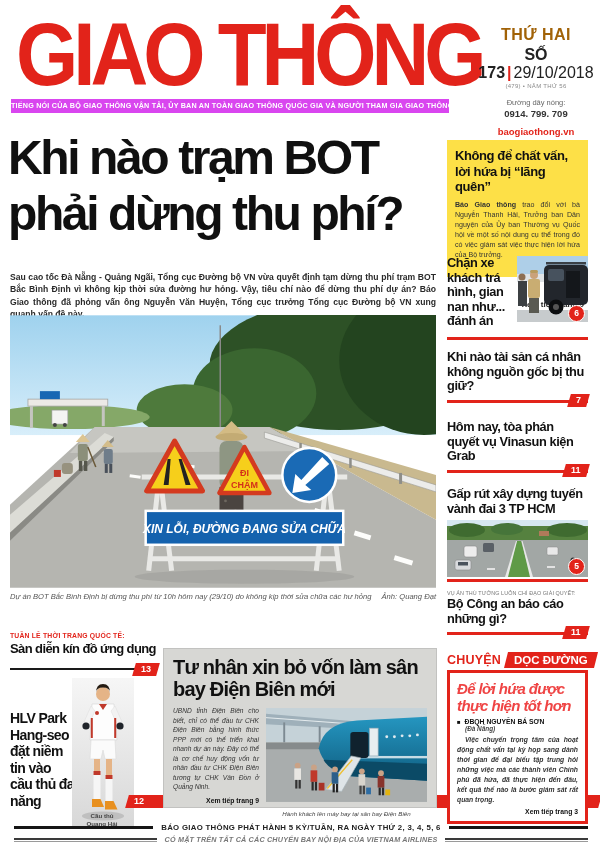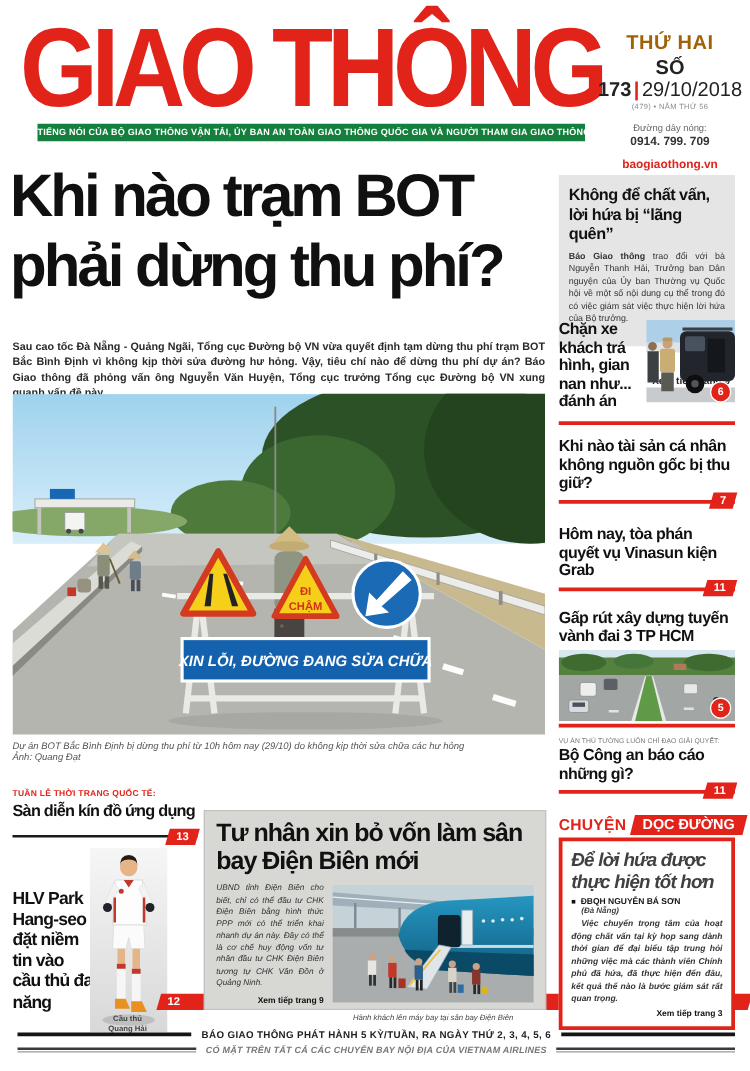--- a/index.html
+++ b/index.html
@@ -3,41 +3,41 @@
 <meta charset="utf-8">
 <style>
   html,body{margin:0;padding:0;background:#eee;}
   .page{position:relative;width:600px;height:857px;background:#fff;margin:0 auto;overflow:hidden;
         font-family:"Liberation Sans",sans-serif;color:#111;}
   .abs{position:absolute;}
 
   
   .logo{left:16px;top:10px;width:462px;font-size:80px;font-weight:bold;color:#e2231a;
         letter-spacing:-5px;line-height:1;transform:scaleY(1.12);transform-origin:left top;white-space:nowrap;}
-  .tagline{left:30px;top:99px;width:438px;height:14px;background:#15803d;color:#fff;
+  .tagline{left:11px;top:99px;width:438px;height:14px;background:#d946ef;color:#fff;
            font-size:7.2px;font-weight:bold;line-height:14px;text-align:left;letter-spacing:.2px;white-space:nowrap;}
   .mast-right{right:6px;top:26px;width:116px;text-align:center;}
   .mr-day{color:#a16207;font-size:16px;font-weight:bold;letter-spacing:.5px;}
   .mr-issue{font-size:16px;margin-top:2px;color:#222;}
   .mr-issue .iss{font-weight:bold;}
   .mr-issue .div{color:#e2231a;font-weight:bold;padding:0 2px;}
   .mr-note{font-size:6px;color:#8a8a8a;margin-top:1px;letter-spacing:.3px;}
   .mr-hotlabel{font-size:7.5px;color:#666;margin-top:9px;}
   .mr-hot{font-size:9.5px;font-weight:bold;color:#333;margin-top:1px;}
   .mr-web{font-size:9.5px;font-weight:bold;color:#e2231a;margin-top:7px;}
 
   
   .headline{left:8px;top:130px;width:432px;font-size:48px;line-height:1.16;font-weight:bold;
             letter-spacing:-2.4px;color:#101010;}
   .lede{left:10px;top:271px;width:426px;font-size:8.6px;font-weight:bold;line-height:1.43;
         color:#2a2a2a;text-align:justify;}
   .lede-cont{right:16px;top:300px;font-size:8px;font-weight:bold;color:#222;}
   .main-photo{left:10px;top:315px;width:426px;height:273px;}
-  .caption-row{left:10px;top:592px;width:426px;display:flex;justify-content:center;
-               font-size:7.6px;font-style:italic;color:#555;flex-direction:column;}
+  .caption-row{left:10px;top:592px;width:426px;display:flex;justify-content:space-between;
+               font-size:7.6px;font-style:italic;color:#555;}
 
   
   .fashion-kicker{left:10px;top:632px;width:150px;font-size:6.8px;font-weight:bold;color:#e2231a;letter-spacing:.2px;}
   .fashion-title{left:10px;top:641px;width:150px;font-size:13px;font-weight:bold;letter-spacing:-.6px;
                  color:#111;white-space:nowrap;}
   .fashion-rule{left:10px;top:668px;width:148px;height:2px;background:#1a1a1a;}
   .football-title{left:10px;top:710px;width:66px;font-size:14px;font-weight:bold;line-height:1.18;
                   letter-spacing:-.6px;color:#111;}
   .player{left:72px;top:678px;width:62px;height:148px;}
   .player-caption{left:80px;top:812px;width:44px;font-size:6.2px;color:#444;font-weight:bold;
@@ -49,21 +49,21 @@
            box-sizing:border-box;padding:7px 9px 6px 9px;}
   .graybox-title{font-size:20px;font-weight:bold;line-height:1.1;letter-spacing:-.8px;color:#111;}
   .gray-content{display:flex;gap:7px;margin-top:6px;}
   .gray-text{width:86px;font-size:6.6px;font-style:italic;line-height:1.45;color:#333;text-align:justify;}
   .gray-cont{font-size:6.8px;font-weight:bold;font-style:normal;text-align:right;margin-top:4px;color:#111;}
   .plane-wrap{flex:1;}
   .plane-caption{font-size:6.2px;font-style:italic;color:#444;text-align:center;margin-top:2px;}
 
   
   .side{left:447px;width:141px;}
-  .yellowbox{top:140px;min-height:84px;background:#e5e5e5;padding:8px 8px 7px 8px;box-sizing:border-box;width:141px;}
+  .yellowbox{top:140px;min-height:84px;background:#fde047;padding:8px 8px 7px 8px;box-sizing:border-box;width:141px;}
   .yb-title{font-size:13px;font-weight:bold;line-height:1.2;letter-spacing:-.4px;color:#111;}
   .yb-body{font-size:7.1px;line-height:1.42;color:#333;margin-top:5px;text-align:justify;}
   .yb-lead{font-weight:bold;}
   .yb-page{font-size:7.6px;font-weight:bold;text-align:right;color:#111;margin-top:1px;}
 
   .side-title{font-size:12.8px;font-weight:bold;line-height:1.14;letter-spacing:-.4px;color:#111;}
   .rule-red{position:relative;height:0;border-bottom:3px solid #e2231a;margin-top:6px;}
   .pbadge{position:absolute;right:0;bottom:-7px;background:#e2231a;transform:skewX(-16deg);
           padding:0 7px;height:13px;}
   .pbadge-in{display:block;transform:skewX(16deg);color:#fff;font-size:9px;font-weight:bold;line-height:13px;}
@@ -81,21 +81,21 @@
   .side6{top:590px;width:141px;}
   .side-kicker{font-size:5.4px;color:#777;letter-spacing:.1px;margin-bottom:1px;white-space:nowrap;}
 
   
   .roadside-head{top:652px;left:447px;width:141px;display:flex;align-items:stretch;height:16px;}
   .rh-plain{color:#e2231a;font-size:12.5px;font-weight:bold;letter-spacing:.2px;line-height:16px;}
   .rh-box{margin-left:5px;background:#e2231a;transform:skewX(-14deg);padding:0 8px;flex:0 0 auto;}
   .rh-box-in{display:block;transform:skewX(14deg);color:#fff;font-size:11.5px;font-weight:bold;line-height:16px;}
   .roadside{top:670px;left:447px;width:141px;box-sizing:border-box;border:3px solid #e2231a;
             padding:7px 7px 6px 7px;background:#fff;min-height:138px;}
-  .rs-title{font-size:15px;font-weight:bold;font-style:italic;line-height:1.14;letter-spacing:-.6px;color:#404040;}
+  .rs-title{font-size:15px;font-weight:bold;font-style:italic;line-height:1.14;letter-spacing:-.6px;color:#ef4444;}
   .rs-byline{margin-top:4px;font-size:6.8px;font-weight:bold;color:#111;}
   .rs-bullet{color:#111;font-size:6px;margin-right:2px;}
   .rs-note{font-size:6.4px;font-style:italic;color:#444;margin-left:8px;}
   .rs-body{font-size:6.8px;font-style:italic;font-weight:bold;color:#333;line-height:1.48;margin-top:3px;
            text-align:justify;text-indent:8px;}
   .rs-cont{font-size:6.8px;font-weight:bold;text-align:right;margin-top:2px;}
 
   
   .footrow1{left:14px;top:823px;width:574px;display:flex;align-items:center;gap:8px;}
   .footrow1 .bar{flex:1;height:3px;background:#151515;}

